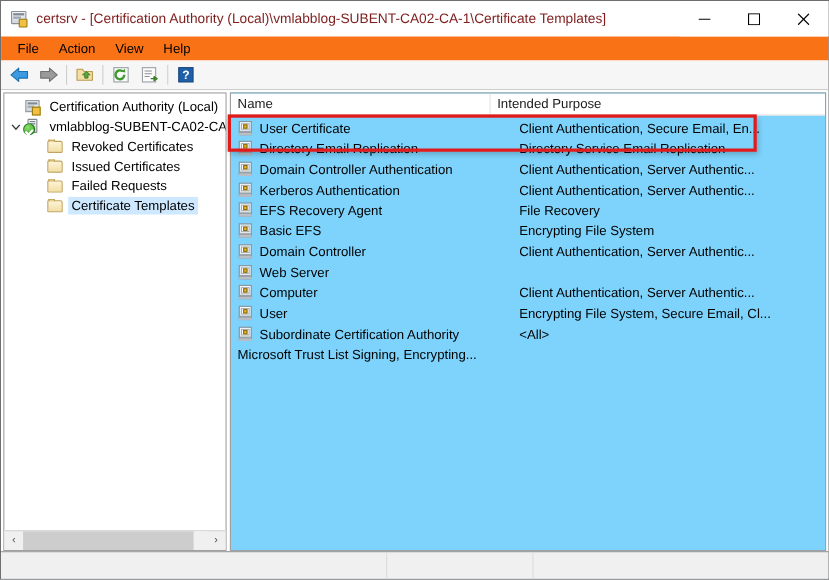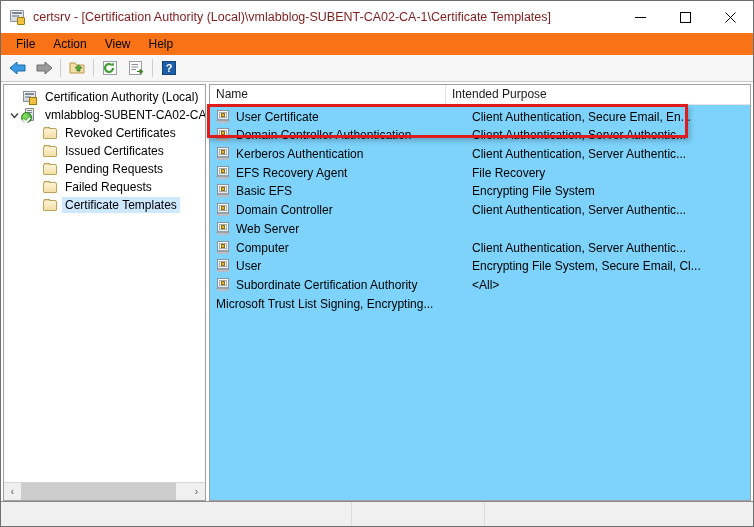--- a/index.html
+++ b/index.html
@@ -332,26 +332,20 @@
         <div class="tree-row" style="padding-left:38px">
           <div class="tree-icon">
               <div class="folder"></div>
             </div>
           <div class="tree-label">Issued Certificates</div>
         </div>
         <div class="tree-row" style="padding-left:38px">
           <div class="tree-icon">
               <div class="folder"></div>
             </div>
-          <div class="tree-label">Pending Requests</div>
-        </div>
-        <div class="tree-row" style="padding-left:38px">
-          <div class="tree-icon">
-              <div class="folder"></div>
-            </div>
           <div class="tree-label">Failed Requests</div>
         </div>
         <div class="tree-row selected" style="padding-left:38px">
           <div class="tree-icon">
               <div class="folder"></div>
             </div>
           <div class="tree-label">Certificate Templates</div>
         </div>
 
       </div>
@@ -379,20 +373,33 @@
                 <div class="ci-inner"></div>
                 <div class="ci-seal"></div>
                 <div class="ci-base"></div>
                 <div class="ci-base2"></div>
             </div>
             <span>User Certificate</span>
           </div>
           <div class="lr-purpose">Client Authentication, Secure Email, En...</div>
         </div>
 
+        <div class="list-row">
+          <div class="lr-name">
+            <div class="cert-icon">
+              <div class="ci-page"></div>
+                <div class="ci-inner"></div>
+                <div class="ci-seal"></div>
+                <div class="ci-base"></div>
+                <div class="ci-base2"></div>
+            </div>
+            <span>Directory Email Replication</span>
+          </div>
+          <div class="lr-purpose">Directory Service Email Replication</div>
+        </div>
 
         <div class="list-row">
           <div class="lr-name">
             <div class="cert-icon">
               <div class="ci-page"></div>
                 <div class="ci-inner"></div>
                 <div class="ci-seal"></div>
                 <div class="ci-base"></div>
                 <div class="ci-base2"></div>
             </div>

